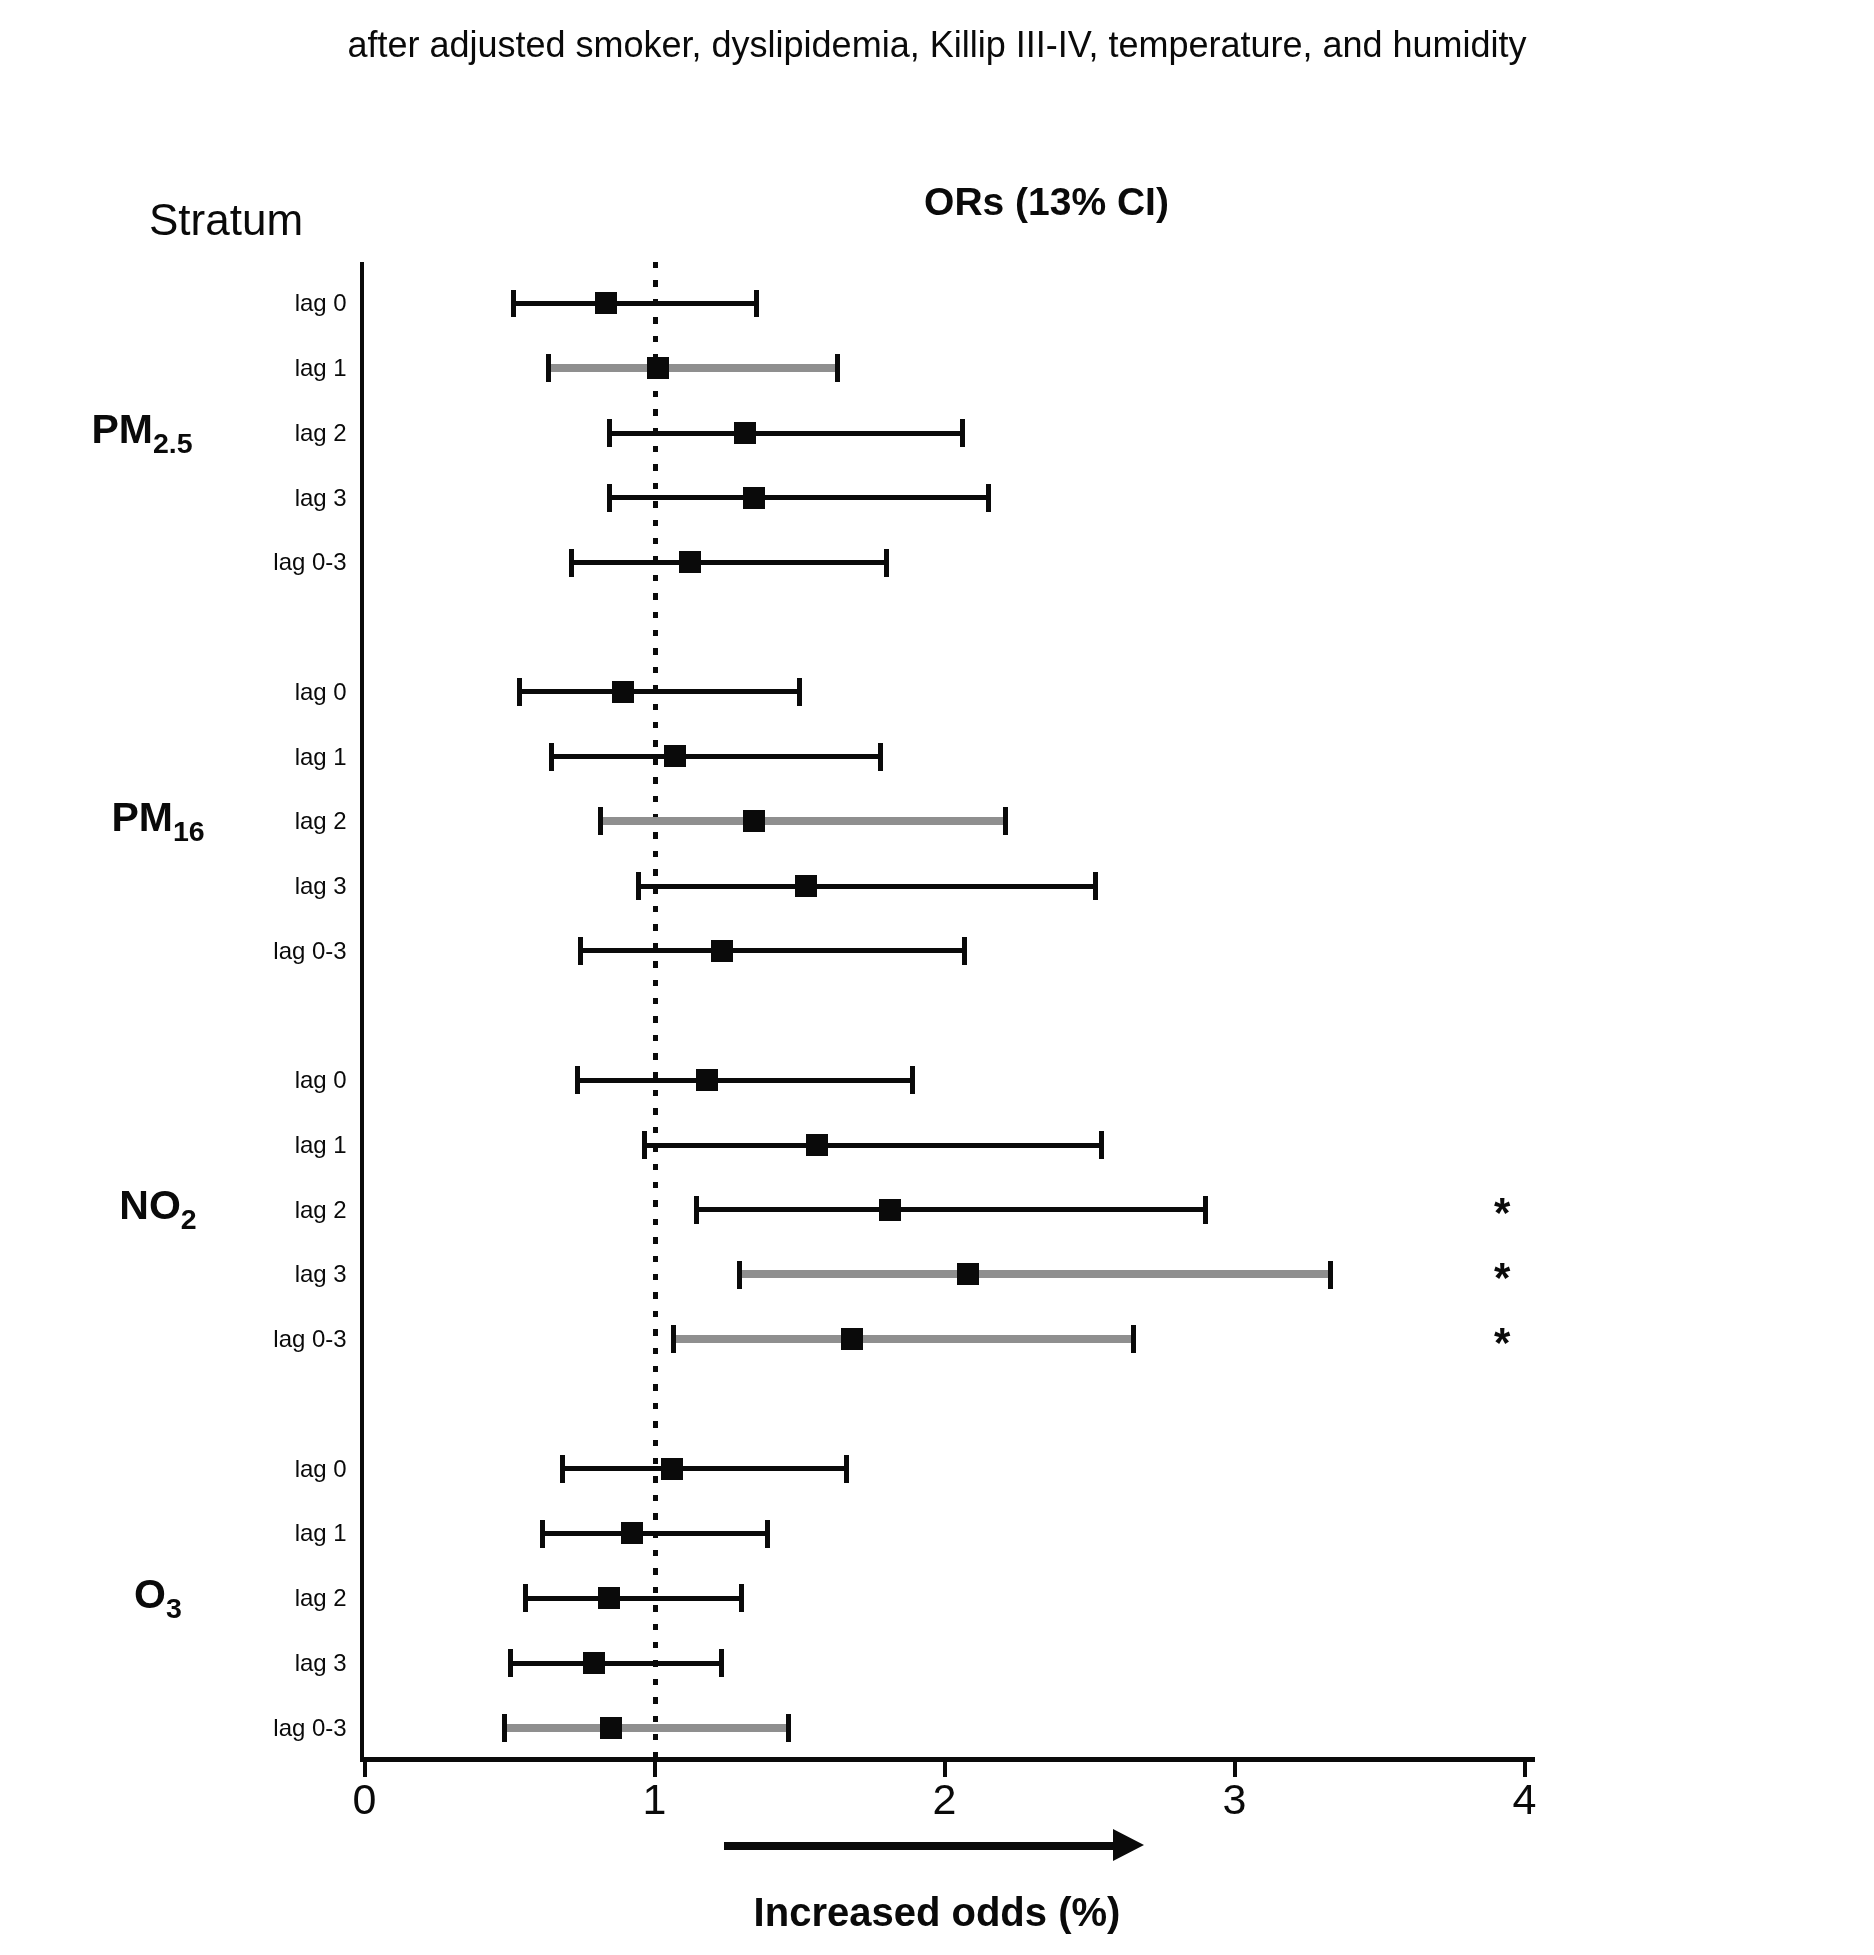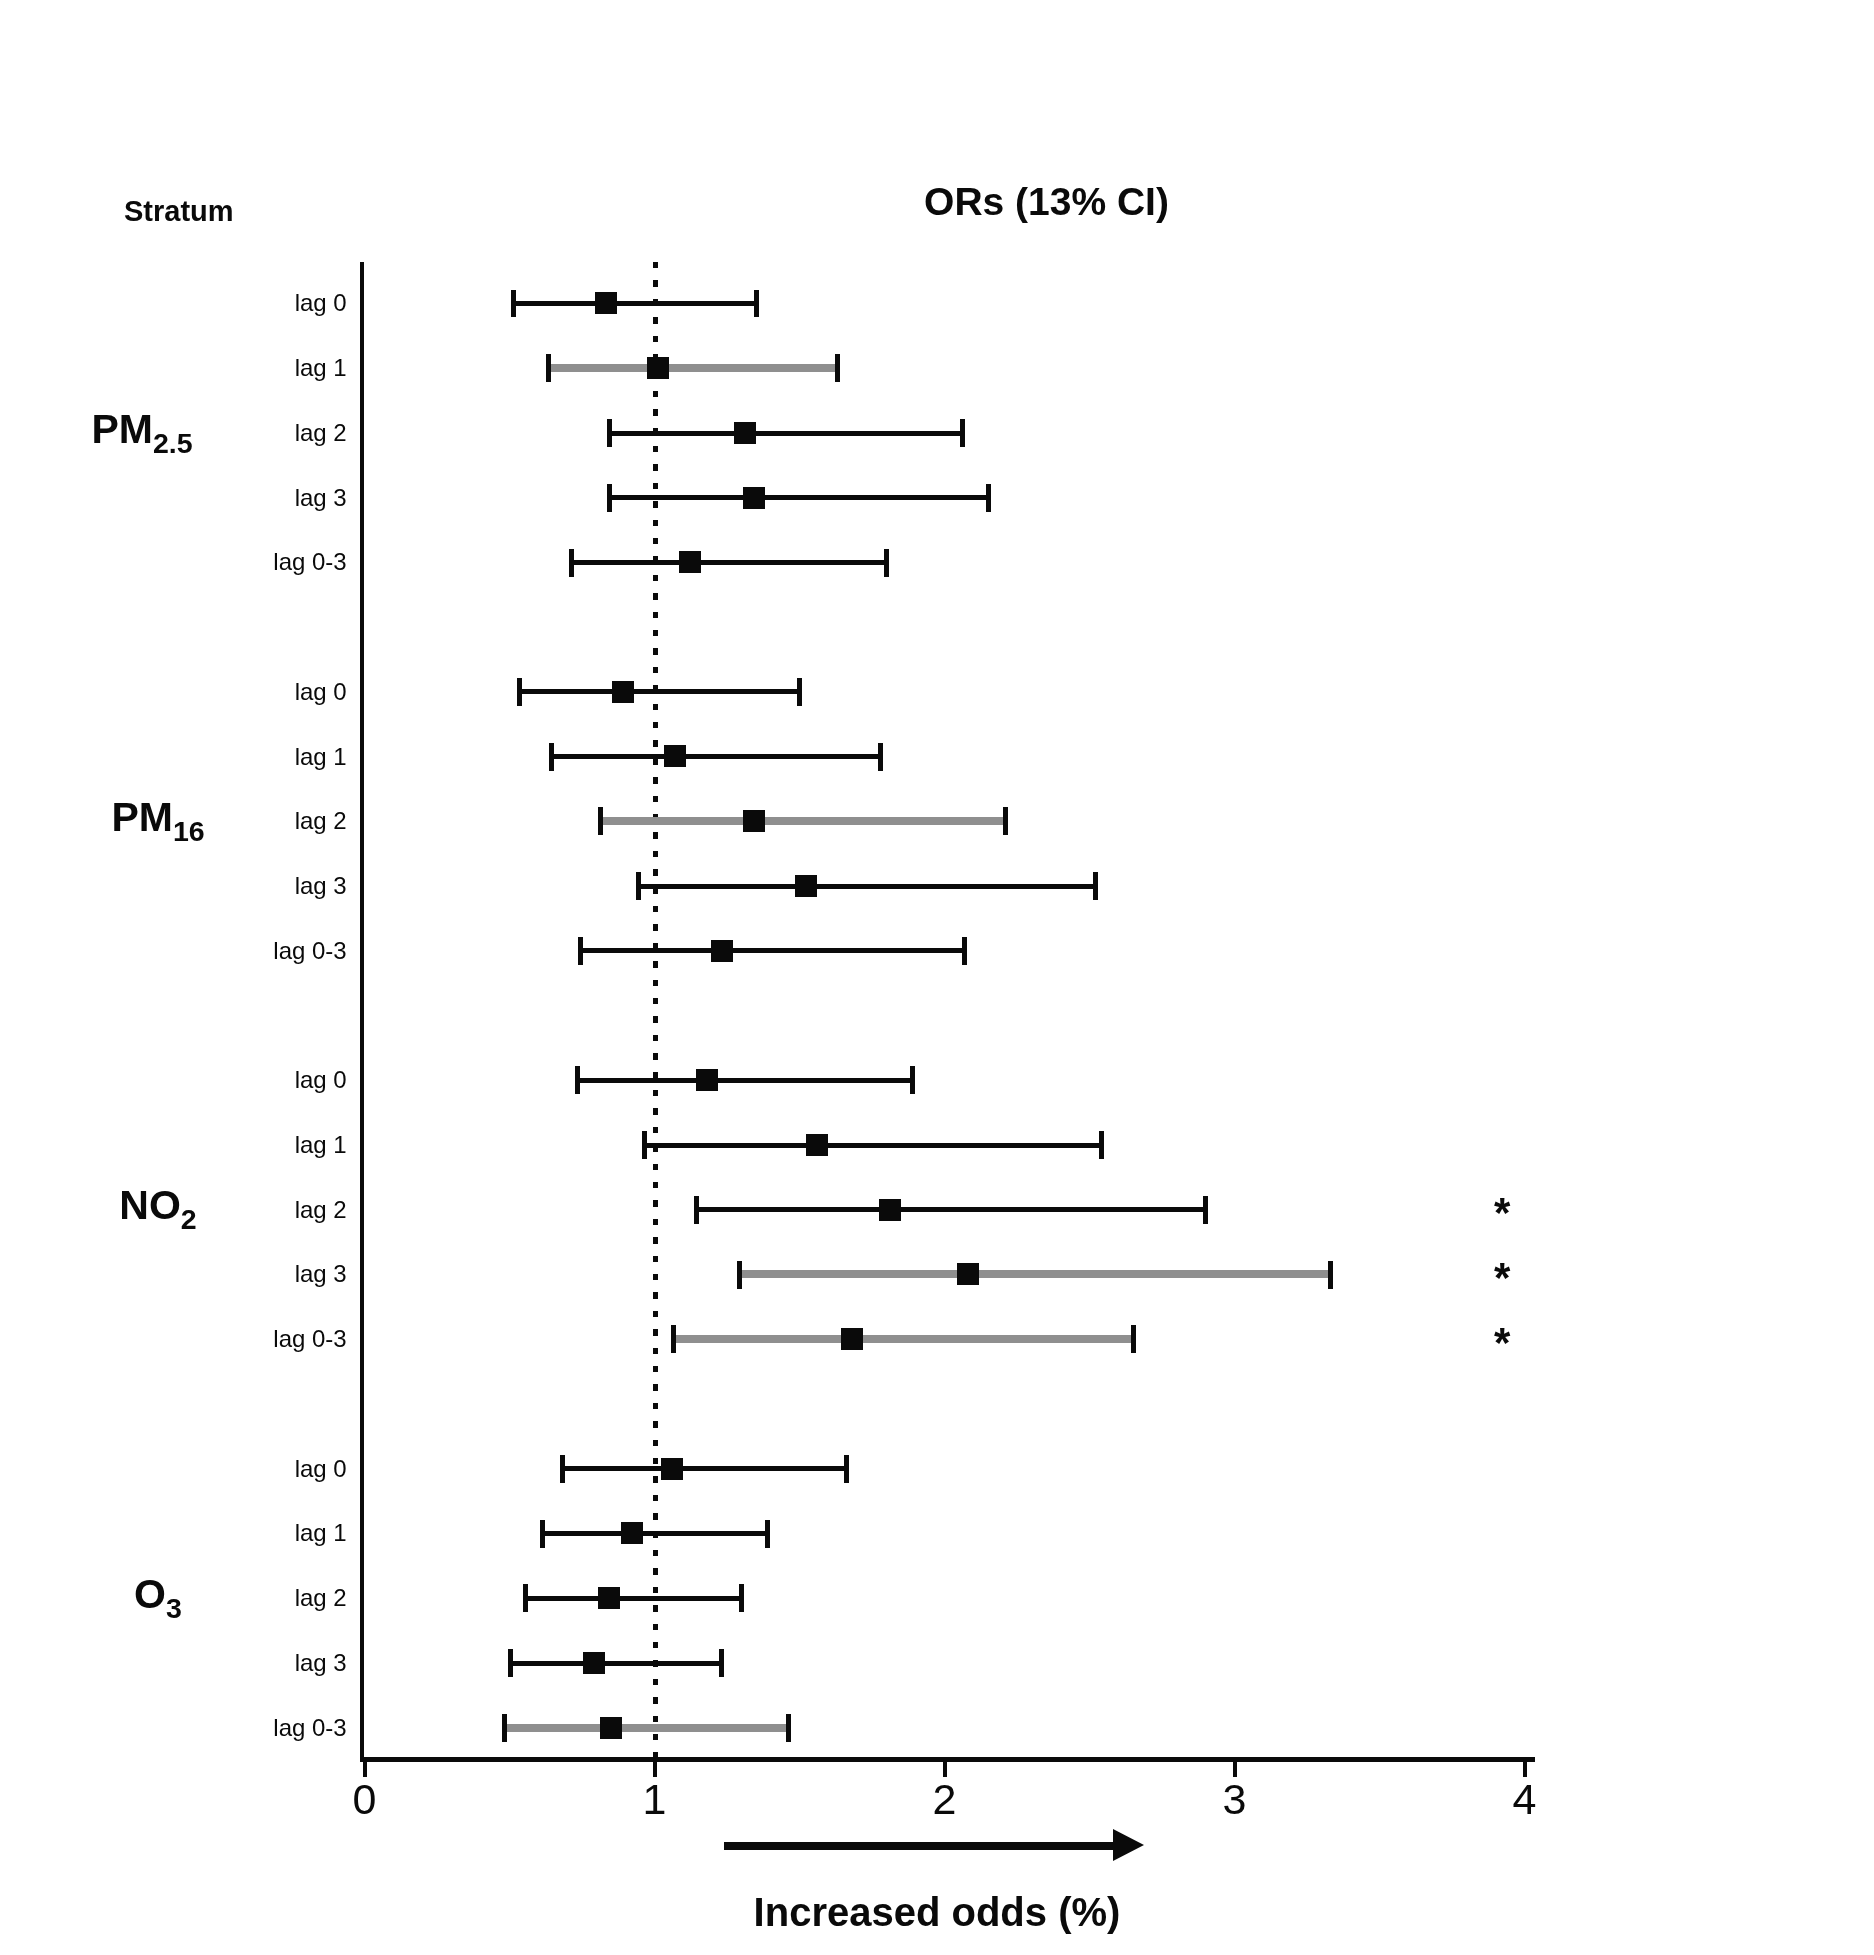--- a/index.html
+++ b/index.html
@@ -1,19 +1,19 @@
 <!DOCTYPE html>
 <html style="font-size:14.7px"><head>
 <meta charset="utf-8">
 <style>
   html,body{margin:0;padding:0;background:#ffffff;}
   body{width:1874px;height:1955px;font-family:"Liberation Sans","DejaVu Sans",sans-serif;color:#0a0a0a;}
   .page{position:relative;width:1874px;height:1955px;background:#fff;overflow:hidden;}
   .title{position:absolute;top:20px;left:0;width:100%;text-align:center;font-size:36px;line-height:50px;color:#0a0a0a;}
-  .hdr-stratum{position:absolute;left:124px;top:195px;font-size:29px;font-weight:bold;}
+  .hdr-stratum{position:absolute;left:149px;top:195px;font-size:44px;font-weight:normal;}
   .hdr-ors{position:absolute;left:909px;top:180px;width:275px;text-align:center;font-size:39px;font-weight:bold;}
   #plot{position:absolute;left:365px;top:262px;width:1166px;height:1495px;}
   .yaxis{position:absolute;left:-5.5px;top:0;width:4.6px;height:calc(100% + 4.6px);background:#0a0a0a;}
   .xaxis{position:absolute;left:-5.5px;bottom:-4.6px;width:calc(100% + 9.2px);height:4.6px;background:#0a0a0a;}
   .refline{position:absolute;top:0;width:4.6px;height:100%;background:repeating-linear-gradient(to bottom,#0a0a0a 0 6.4px,transparent 6.4px 18.4px);}
   .tick{position:absolute;width:3.7px;height:20px;background:#0a0a0a;}
   .ticklabel{position:absolute;width:73px;text-align:center;font-size:43px;}
   .ci-line{position:absolute;}
   .ci-cap{position:absolute;width:4.6px;height:27.5px;background:#0a0a0a;}
   .sq{position:absolute;width:22px;height:22px;background:#0a0a0a;}
@@ -24,20 +24,21 @@
   .grouplabel sub{font-size:28.5px;}
   .arrow-shaft{position:absolute;left:724px;top:1842px;width:389px;height:8.3px;background:#0a0a0a;}
   .arrow-head{position:absolute;left:1113px;top:1829px;width:0;height:0;border-left:31px solid #0a0a0a;border-top:16.5px solid transparent;border-bottom:16.5px solid transparent;}
   .xlabel{position:absolute;left:744px;top:1890px;width:386px;text-align:center;font-size:40px;font-weight:bold;}
 </style>
 </head>
 <body>
 
 <div class="page">
   <div class="title">
+    <div>after adjusted smoker, dyslipidemia, Killip III-IV, temperature, and humidity</div>
   </div>
 
   <div class="hdr-stratum">Stratum</div>
   <div class="hdr-ors">ORs (13% CI)</div>
 
   <div id="plot">
     <div class="yaxis"></div>
     <div class="xaxis"></div>
   <div class="refline" style="left: 288px;"></div>
       <div class="tick" style="left: -1.8px; top: 1495px;"></div>

